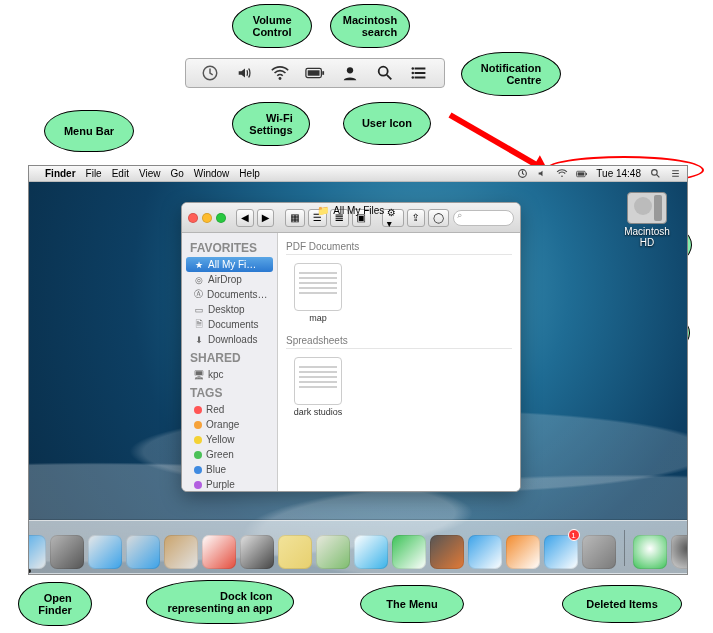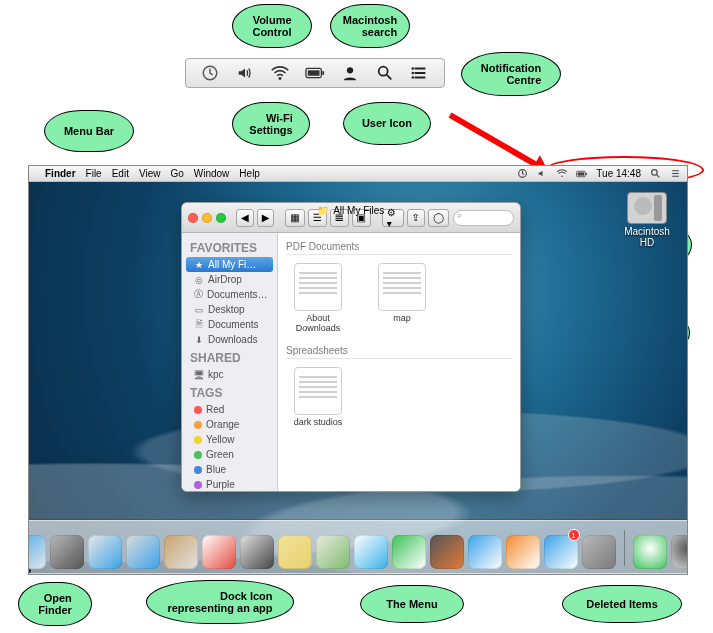--- a/index.html
+++ b/index.html
@@ -332,24 +332,20 @@
               <span class="tagdot" style="background: rgb(154, 154, 154);"></span>
               <span>Green</span>
             </div>
           </div>
       </div>
       <div class="fcontent" id="fcontent">
           <div class="ghead">PDF Documents</div>
           <div class="iconrow">
             <div class="ficon">
               <div class="thumb"></div>
-              <div>About Downloads</div>
-            </div>
-            <div class="ficon">
-              <div class="thumb"></div>
               <div>map</div>
             </div>
           </div>
           <div class="ghead">Spreadsheets</div>
           <div class="iconrow">
             <div class="ficon">
               <div class="thumb"></div>
               <div>dark studios</div>
             </div>
           </div>

